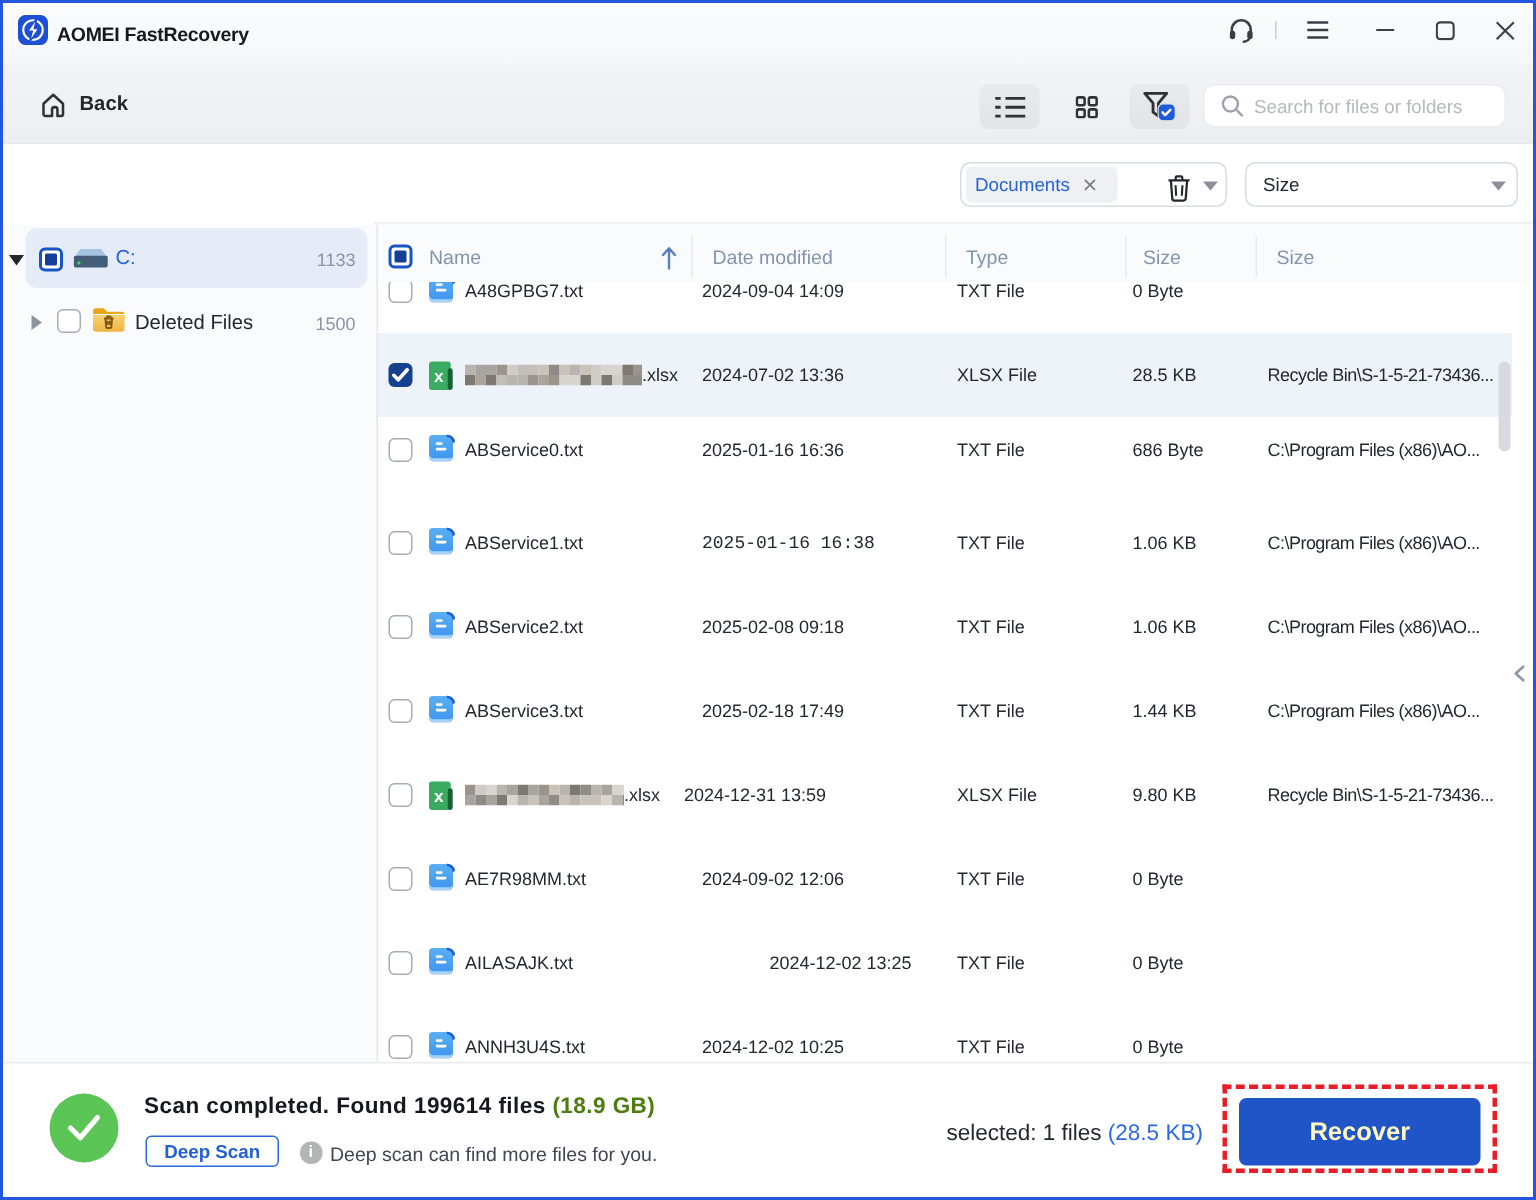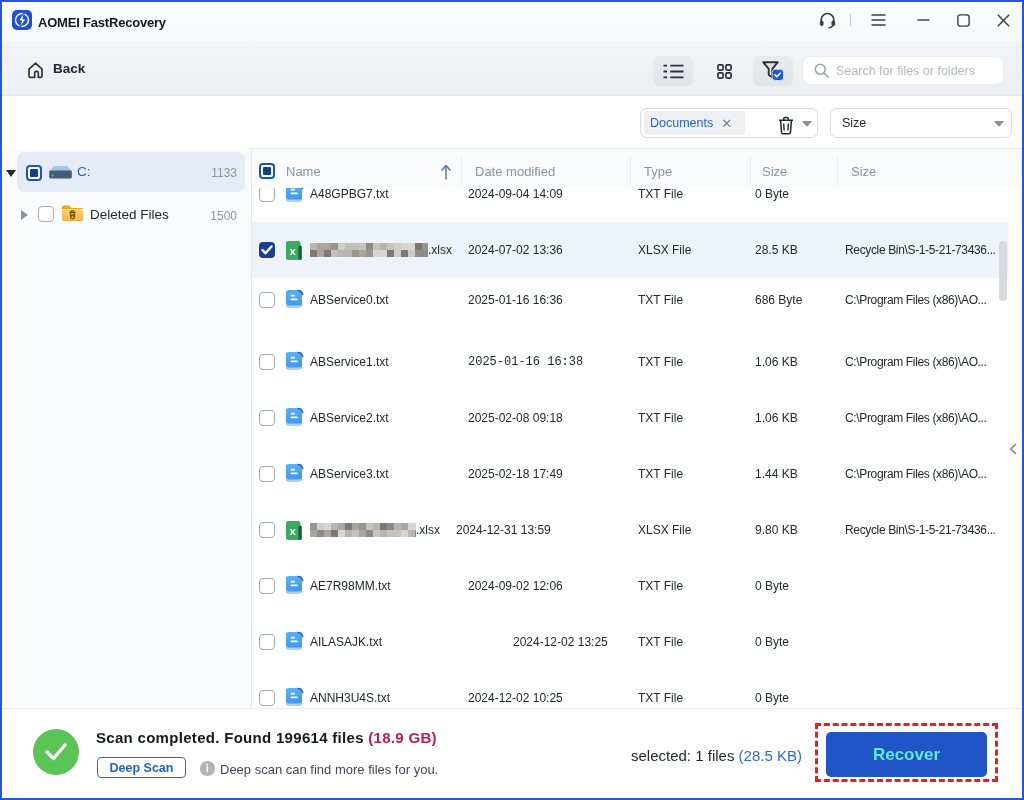--- a/index.html
+++ b/index.html
@@ -68,31 +68,31 @@
 .cell { position:absolute; top:21px; font-size:12px; color:#23272e; white-space:nowrap; }
 .rcb { position:absolute; left:10px; top:20px; }
 .ricon { position:absolute; left:34px; top:18px; }
 .fname { position:absolute; left:61px; top:21px; font-size:12px; color:#23272e; white-space:nowrap; }
 
 #bottom { position:absolute; left:0; top:708px; width:1024px; height:92px; background:#fff;
   border-top:1.3px solid #ececef; }
 #gcircle { position:absolute; left:33px; top:20px; width:46px; height:46px; border-radius:50%;
   background:#5ac455; display:flex; align-items:center; justify-content:center; }
 #scantxt { position:absolute; left:96px; top:20px; font-size:15px; font-weight:bold; color:#15181e; letter-spacing:0.3px; }
-#scantxt .blue { color:#be185d; }
+#scantxt .blue { color:#4d7c0f; }
 #deepscan { position:absolute; left:97px; top:48px; width:89px; height:21px; border:1px solid #2a68dd;
   border-radius:4px; color:#2260d8; font-size:12.5px; font-weight:bold; text-align:center; line-height:20px; }
 #info { position:absolute; left:200px; top:52px; width:14.5px; height:14.5px; border-radius:50%; background:#b2b4b6;
   color:#fff; font-size:11px; font-weight:bold; text-align:center; line-height:14.5px; }
 #infotxt { position:absolute; left:220px; top:53px; font-size:13px; color:#3f4752; }
 #seltxt { position:absolute; left:631px; top:38px; font-size:15px; color:#23272e; }
 #seltxt .blue { color:#2a6ae0; }
 #recwrap { position:absolute; left:815px; top:14px; width:183px; height:59px; border:3px dashed #ea1c25; }
 #recover { position:absolute; left:8px; top:6px; width:161px; height:45px; background:#2055c8; border-radius:5px;
-  color:#5eead4; font-size:17px; font-weight:bold; text-align:center; line-height:45px; }
+  color:#fef9c3; font-size:17px; font-weight:bold; text-align:center; line-height:45px; }
 #sbthumb { position:absolute; left:999px; top:241px; width:8px; height:60px; background:#d7dade; border-radius:4px; z-index:5; }
 </style>
 </head>
 <body>
 <div id="win">
   <div id="borderov"></div>
   <div id="titlebar">
     <div id="logo"><svg width="20" height="20" viewBox="0 0 20 20">
       <circle cx="10" cy="10" r="6.5" fill="none" stroke="#fff" stroke-width="1.4"></circle>
       <path d="M12.6 1.9 L6.4 10.8 h3.1 L7.6 18.1 L14 9 h-3.1 z" fill="#fff" stroke="#1d50d4" stroke-width="1"></path>

